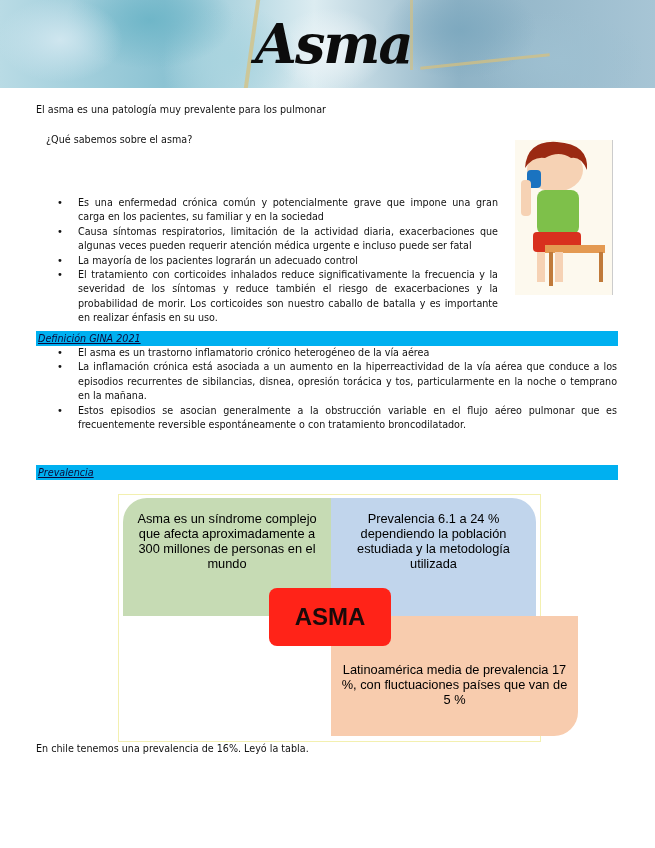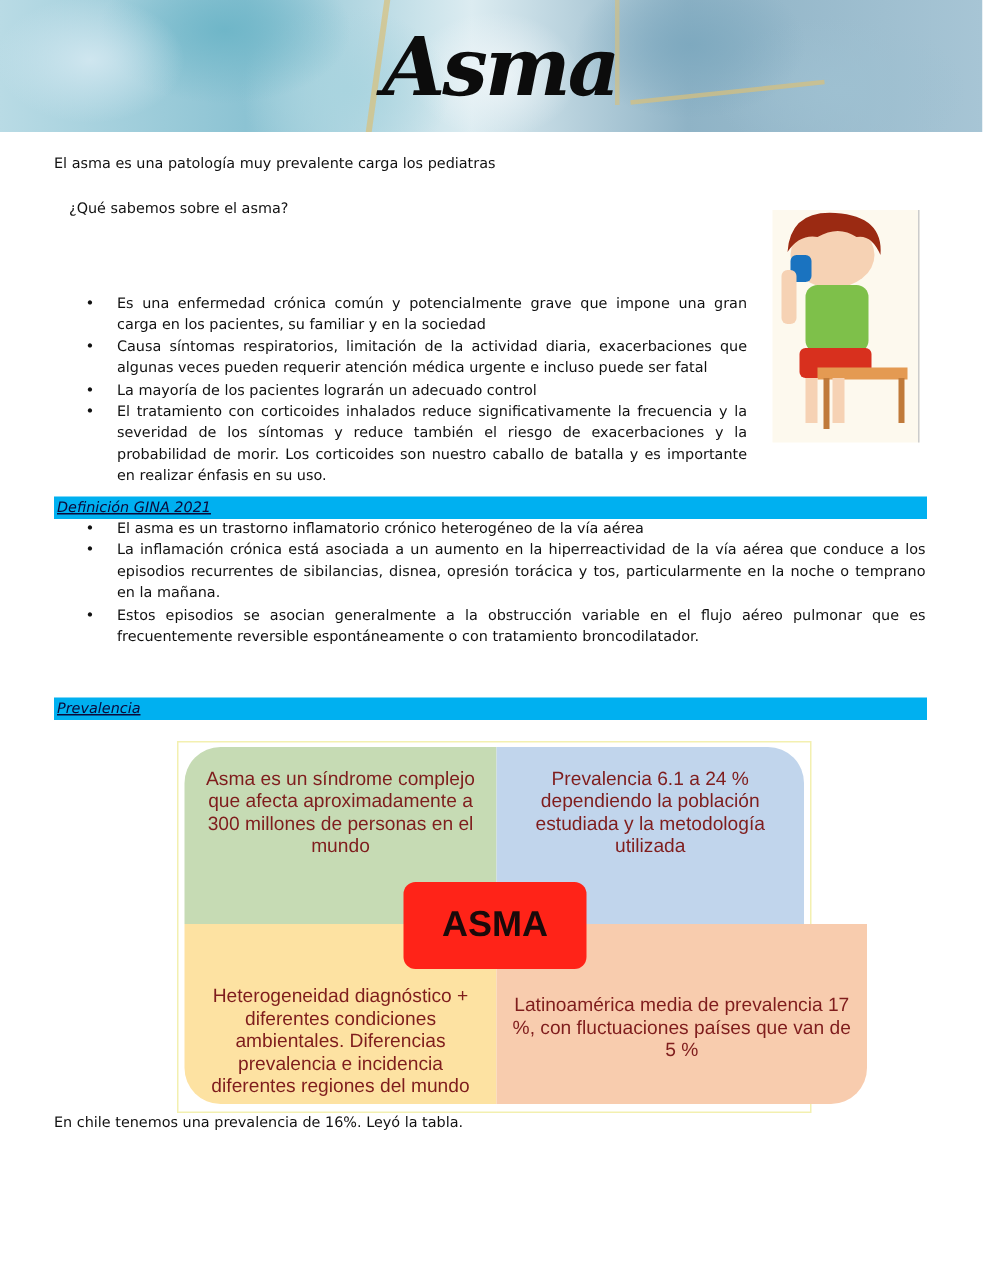--- a/index.html
+++ b/index.html
@@ -23,39 +23,39 @@
                    letter-spacing:-2px; }
   .txt { position:absolute; font-size:9.6px; line-height:14.4px; color:#111; }
   ul.b { position:absolute; margin:0; padding:0; list-style:none; font-size:9.6px; line-height:14.4px; }
   ul.b li { position:relative; padding-left:28px; text-align:justify; }
   ul.b li::before { content:"\2022"; position:absolute; left:7px; top:0; font-size:10px; }
   .hdr { position:absolute; left:36px; width:582px; height:15px; background:#00b0f0; }
   .hdr span { position:absolute; left:2px; top:1px; font-size:9.6px; line-height:13px; text-decoration:underline; color:#0a0a3a;font-style:italic; }
   .boy { position:absolute; left:515px; top:140px; width:97px; height:155px; background:#fdf9ee; border-right:1px solid #ccc; }
   .diagram { position:absolute; left:118px; top:494px; width:421px; height:246px; border:1px solid #f3f0b0; background:#fff; }
   .q { position:absolute; box-sizing:border-box; text-align:center; font-family:"Liberation Sans", sans-serif;
-       font-size:12.8px; line-height:15px; color:#7f1d1d; }
+       font-size:12.8px; line-height:15px; color:#000000; }
   .q1 { left:4px; top:3px; width:208px; height:118px; background:#c6dbb4; border-top-left-radius:24px; padding:13px 8px 0; }
   .q2 { left:212px; top:3px; width:205px; height:118px; background:#c1d5ec; border-top-right-radius:24px; padding:13px 8px 0; }
   .q3 { left:4px; top:121px; width:208px; height:120px; background:#fde2a2; border-bottom-left-radius:24px; padding:40px 6px 0; }
   .q4 { left:212px; top:121px; width:247px; height:120px; background:#f8ccae; border-bottom-right-radius:24px; padding:46px 6px 0; }
   .center { position:absolute; left:150px; top:93px; width:122px; height:58px; background:#ff2318; border-radius:8px;
             font-family:"Liberation Sans", sans-serif; font-weight:bold; font-size:24px; line-height:58px; text-align:center; color:#1a0a0a; }
 </style>
 </head>
 <body>
 
 <div class="banner">
   <div class="vein1"></div>
   <div class="vein2"></div>
   <div class="vein3"></div>
   <div class="title">Asma</div>
 </div>
 
-<div class="txt" style="left:36px;top:103px;">El asma es una patología muy prevalente carga los pediatras</div>
+<div class="txt" style="left:36px;top:103px;">El asma es una patología muy prevalente para los pulmonar</div>
 <div class="txt" style="left:36px;top:133px;margin-left:10px;">¿Qué sabemos sobre el asma?</div>
 
 <ul class="b" style="left:50px;top:152px;width:448px;margin-top:44px;">
   <li>Es una enfermedad crónica común y potencialmente grave que impone una gran carga en los pacientes, su familiar y en la sociedad</li>
   <li>Causa síntomas respiratorios, limitación de la actividad diaria, exacerbaciones que algunas veces pueden requerir atención médica urgente e incluso puede ser fatal</li>
   <li>La mayoría de los pacientes lograrán un adecuado control</li>
   <li>El tratamiento con corticoides inhalados reduce significativamente la frecuencia y la severidad de los síntomas y reduce también el riesgo de exacerbaciones y la probabilidad de morir. Los corticoides son nuestro caballo de batalla y es importante en realizar énfasis en su uso.</li>
 </ul>
 
 <div class="boy">
@@ -84,18 +84,17 @@
   <li>Estos episodios se asocian generalmente a la obstrucción variable en el flujo aéreo pulmonar que es frecuentemente reversible espontáneamente o con tratamiento broncodilatador.</li>
 </ul>
 
 <div class="hdr" style="top:465px;">
   <span>Prevalencia</span>
 </div>
 
 <div class="diagram">
   <div class="q q1">Asma es un síndrome complejo que afecta aproximadamente a 300 millones de personas en el mundo</div>
   <div class="q q2">Prevalencia 6.1 a 24 % dependiendo la población estudiada y la metodología utilizada</div>
-  <div class="q q3">Heterogeneidad diagnóstico + diferentes condiciones ambientales. Diferencias prevalencia e incidencia diferentes regiones del mundo</div>
   <div class="q q4">Latinoamérica media de prevalencia 17 %, con fluctuaciones países que van de 5 %</div>
   <div class="center">ASMA</div>
 </div>
 
 <div class="txt" style="left:36px;top:742px;">En chile tenemos una prevalencia de 16%. Leyó la tabla.</div>
 
 </body></html>

